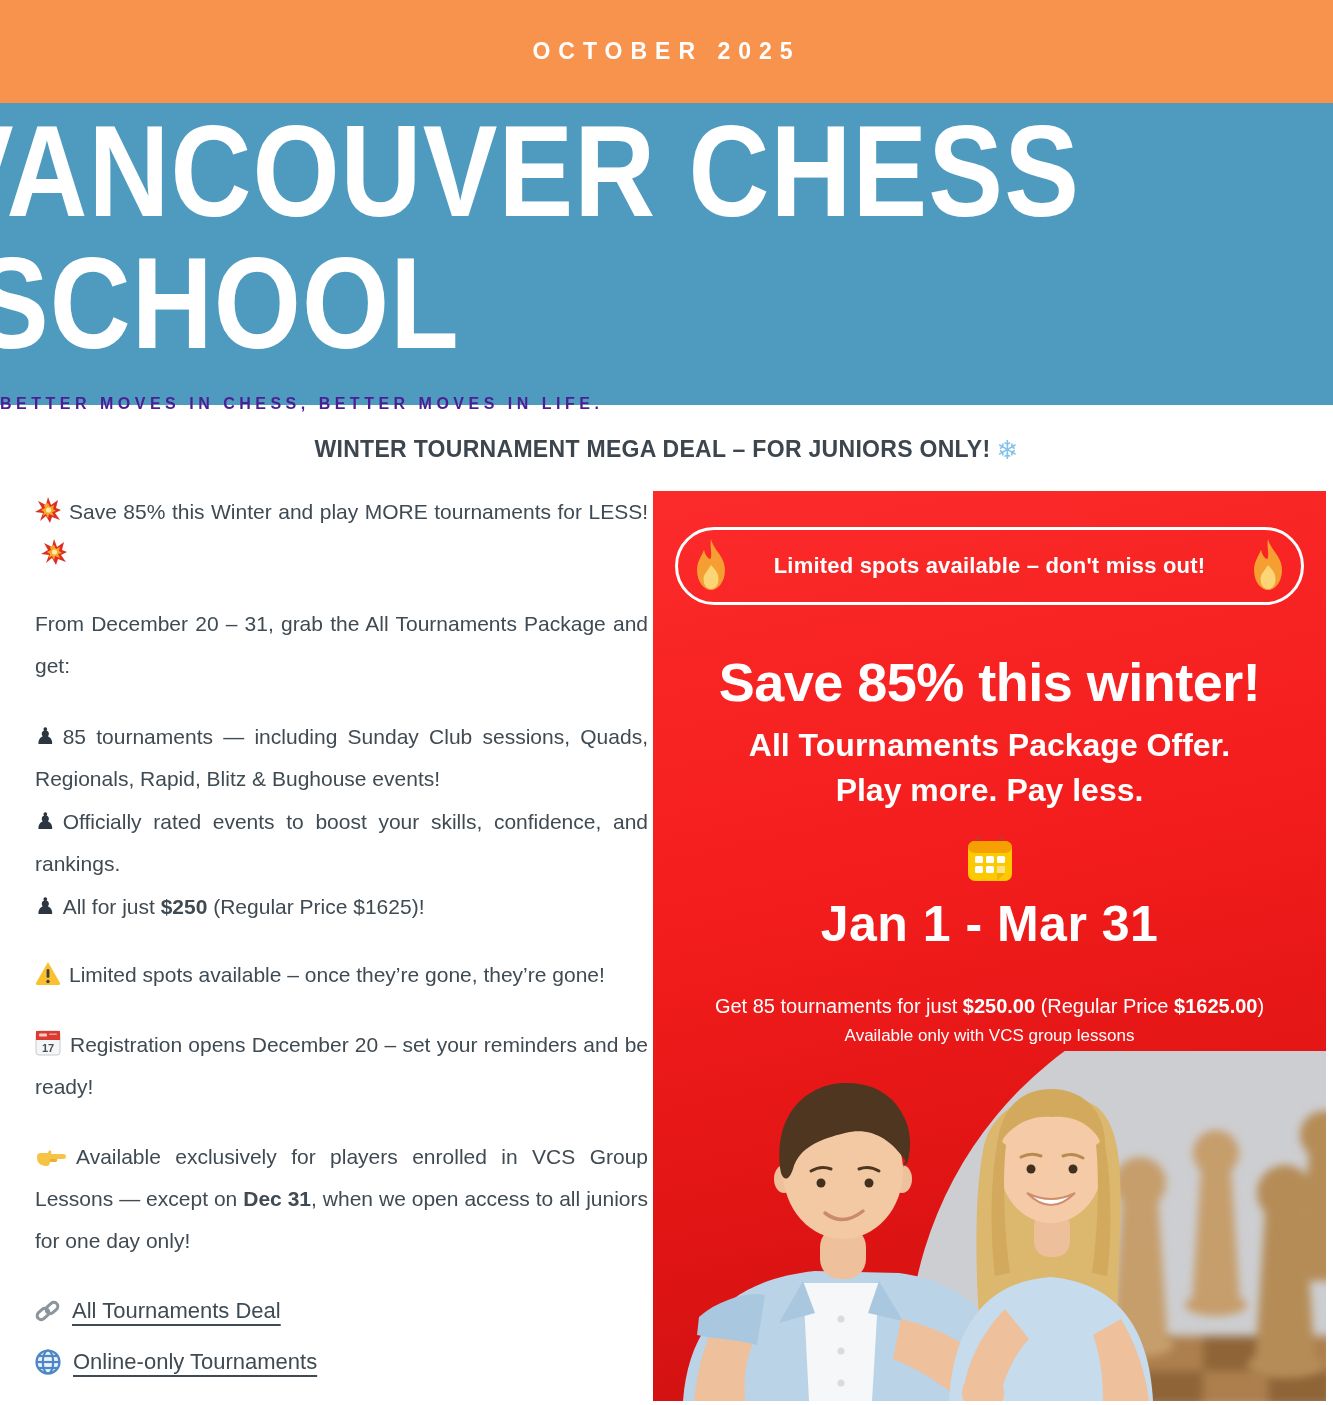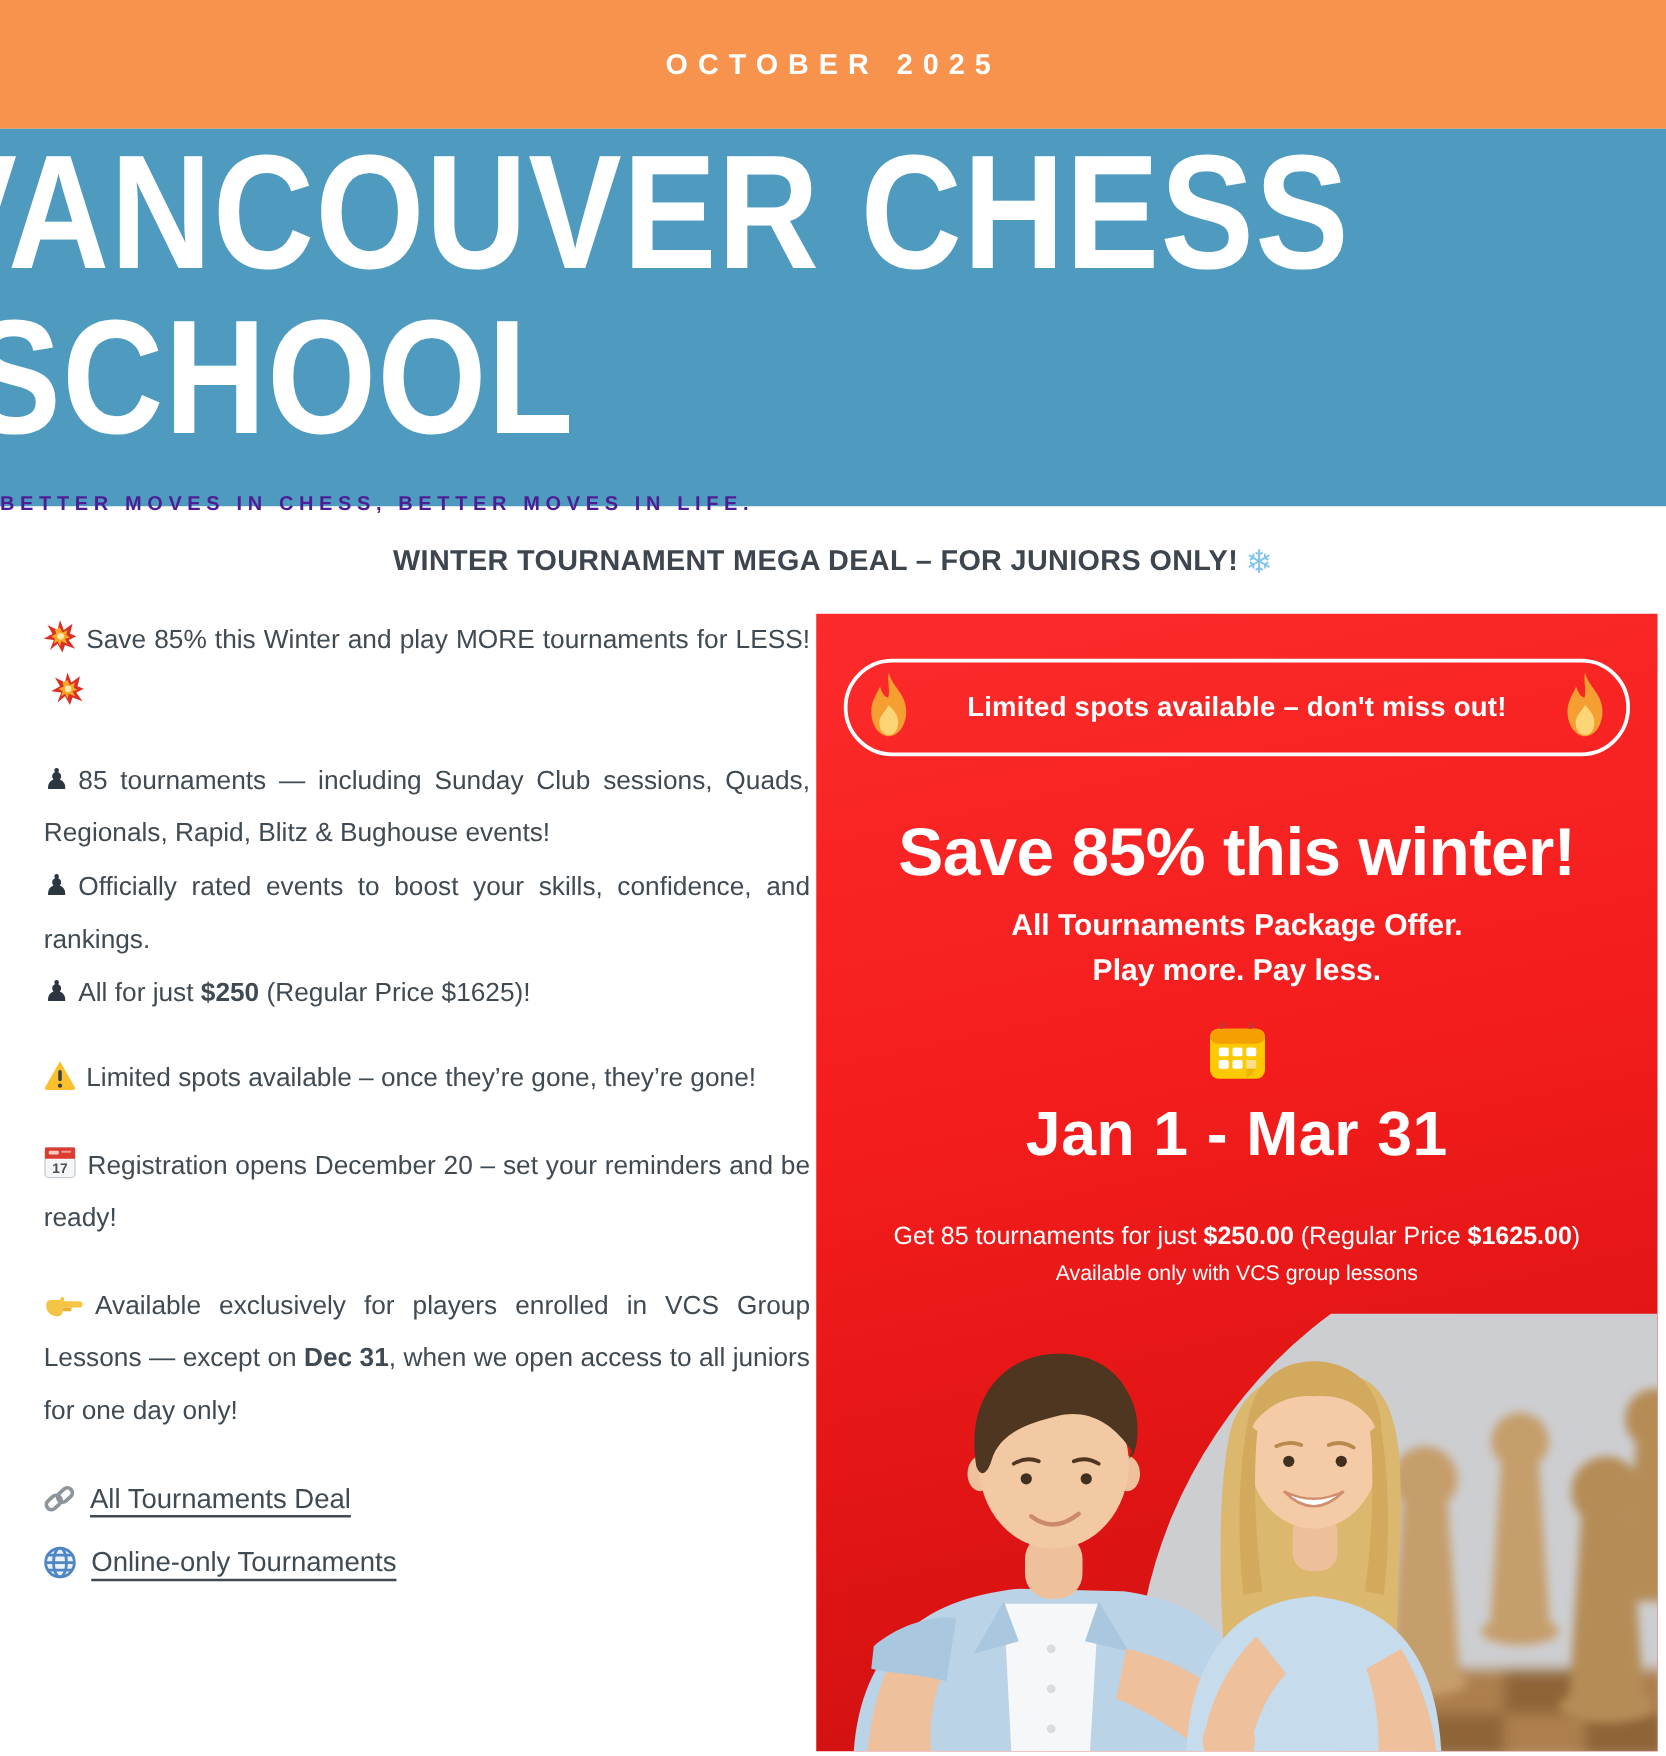--- a/index.html
+++ b/index.html
@@ -45,21 +45,21 @@
     width:673px; height:910px; margin-left:5px; color:#ffffff;
     background:linear-gradient(168deg,#FC2B2B 0%,#F41D1D 40%,#E01414 72%,#C91010 100%);
     display:flex; flex-direction:column; align-items:center; overflow:hidden;
   }
   .pill {
     margin-top:36px; width:calc(100% - 44px); height:78px; border:3px solid #ffffff; border-radius:46px;
     display:flex; align-items:center; justify-content:space-between; padding:4px 12px;
   }
   .pill-text { font-size:22px; font-weight:bold; letter-spacing:0.2px; }
   .headline { margin-top:46px; font-size:54px; font-weight:bold; letter-spacing:-0.5px; }
-  .subline { font-size:24px; font-weight:bold; margin-top:14px; }
+  .subline { font-size:32px; font-weight:bold; margin-top:14px; }
   .subline.s2 { margin-top:8px; }
   .cal-big { margin-top:26px; }
   .date-range { margin-top:8px; font-size:50px; font-weight:bold; letter-spacing:0.5px; }
   .offer { margin-top:38px; font-size:20px; line-height:30px; text-align:center; padding:0 24px; }
   .note { font-size:17px; line-height:30px; }
   .photo { margin-top:auto; width:100%; height:350px; display:block; }
 </style>
 </head>
 <body>
 
@@ -141,20 +141,21 @@
   <div class="content">
 
     <div class="left-col">
 
       <p><span class="ico"><svg width="26" height="26" viewBox="0 0 26 26">
               <use href="#def-collision"></use>
             </svg></span><span>Save 85% this Winter and play MORE tournaments for LESS!</span><span class="ico trail"><svg width="26" height="26" viewBox="0 0 26 26">
               <use href="#def-collision"></use>
             </svg></span></p>
 
+      <p>From December 20 –  31, grab the All Tournaments Package and get:</p>
 
       <div class="bullets">
         <p><span class="pawn-glyph">♟</span><span>85 tournaments — including Sunday Club sessions, Quads, Regionals, Rapid, Blitz &amp; Bughouse events!</span></p>
         <p><span class="pawn-glyph">♟</span><span>Officially rated events to boost your skills, confidence, and rankings.</span></p>
         <p><span class="pawn-glyph">♟</span><span>All for just </span><span class="bold">$250</span><span> (Regular Price $1625)!</span></p>
       </div>
 
       <p><span class="ico"><svg width="26" height="25" viewBox="0 0 26 25">
               <use href="#def-warning"></use>
             </svg></span><span>Limited spots available – once they’re gone, they’re gone!</span></p>

